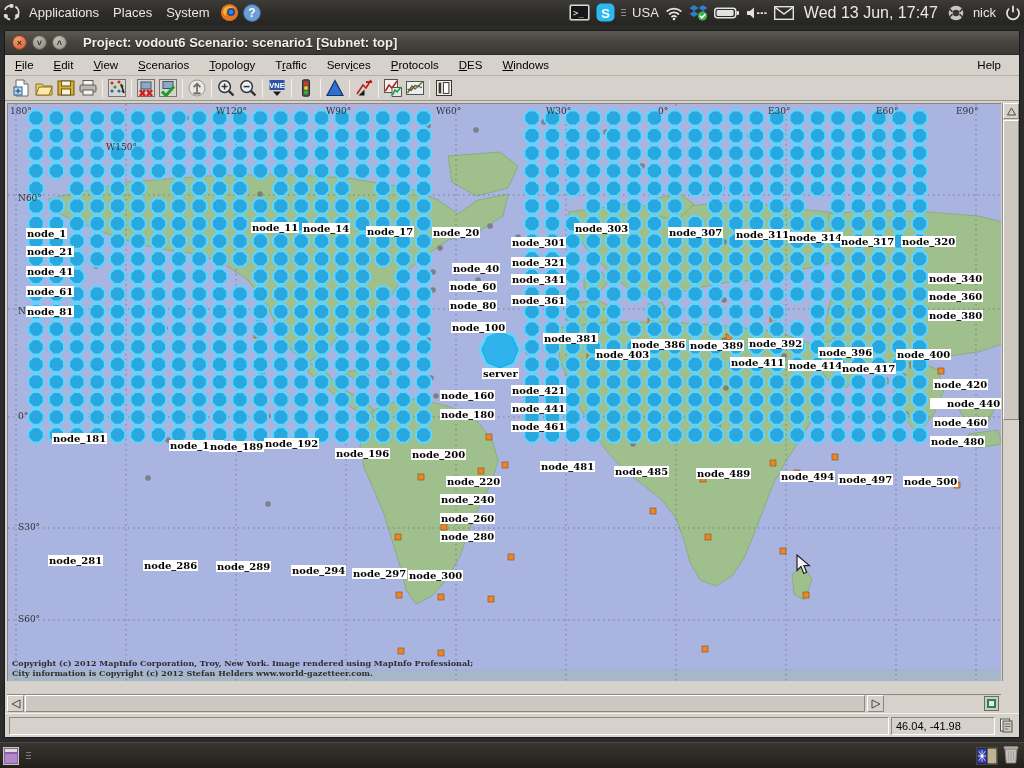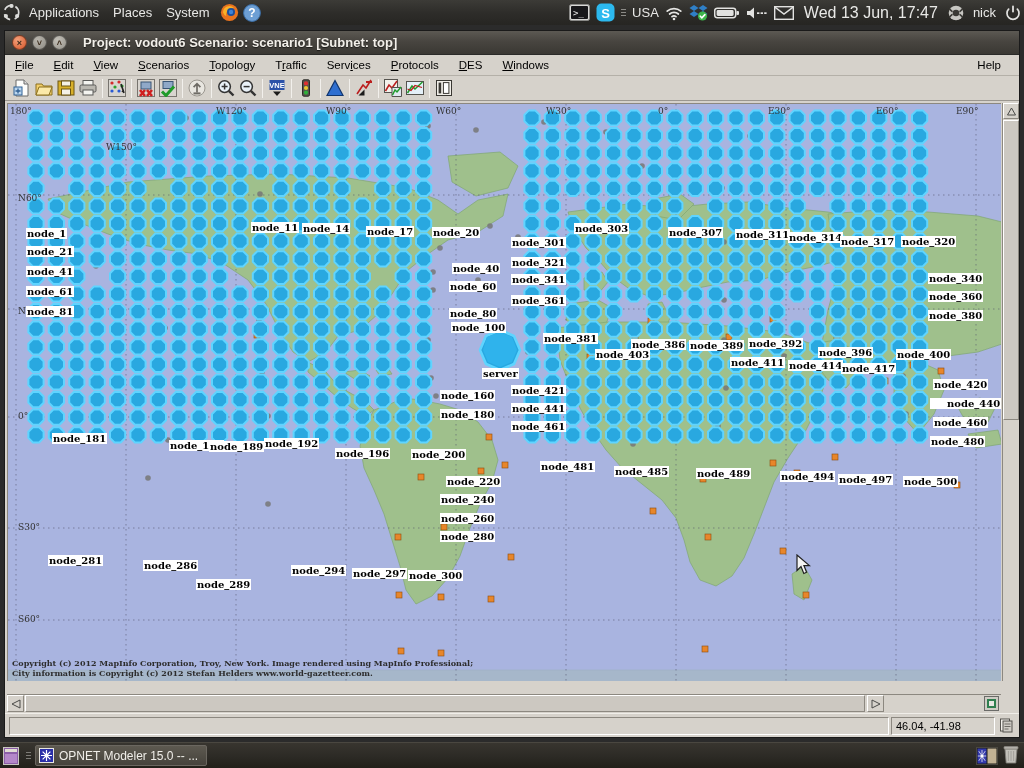--- a/index.html
+++ b/index.html
@@ -1434,38 +1434,38 @@
           <div class="nlabel" style="left: 18px; top: 142px;">node_21</div>
           <div class="nlabel" style="left: 18px; top: 162px;">node_41</div>
           <div class="nlabel" style="left: 18px; top: 182px;">node_61</div>
           <div class="nlabel" style="left: 18px; top: 202px;">node_81</div>
           <div class="nlabel" style="left: 243px; top: 118px;">node_11</div>
           <div class="nlabel" style="left: 294px; top: 119px;">node_14</div>
           <div class="nlabel" style="left: 358px; top: 122px;">node_17</div>
           <div class="nlabel" style="left: 424px; top: 123px;">node_20</div>
           <div class="nlabel" style="left: 444px; top: 159px;">node_40</div>
           <div class="nlabel" style="left: 441px; top: 177px;">node_60</div>
-          <div class="nlabel" style="left: 441px; top: 196px; margin-top: 8px;">node_80</div>
+          <div class="nlabel" style="left: 441px; top: 196px;">node_80</div>
           <div class="nlabel" style="left: 443px; top: 218px;">node_100</div>
           <div class="nlabel" style="left: 474px; top: 264px;">server</div>
           <div class="nlabel" style="left: 432px; top: 286px;">node_160</div>
           <div class="nlabel" style="left: 432px; top: 305px;">node_180</div>
           <div class="nlabel" style="left: 44px; top: 329px;">node_181</div>
           <div class="nlabel" style="left: 161px; top: 336px;">node_186</div>
           <div class="nlabel" style="left: 201px; top: 337px; text-align: right;">node_189</div>
           <div class="nlabel" style="left: 256px; top: 334px;">node_192</div>
           <div class="nlabel" style="left: 327px; top: 344px;">node_196</div>
           <div class="nlabel" style="left: 403px; top: 345px;">node_200</div>
           <div class="nlabel" style="left: 438px; top: 372px;">node_220</div>
           <div class="nlabel" style="left: 432px; top: 390px;">node_240</div>
           <div class="nlabel" style="left: 432px; top: 409px;">node_260</div>
           <div class="nlabel" style="left: 432px; top: 427px;">node_280</div>
           <div class="nlabel" style="left: 40px; top: 451px;">node_281</div>
           <div class="nlabel" style="left: 135px; top: 456px;">node_286</div>
-          <div class="nlabel" style="left: 188px; top: 457px; margin-top: 18px;">node_289</div>
+          <div class="nlabel" style="left: 208px; top: 457px;">node_289</div>
           <div class="nlabel" style="left: 283px; top: 461px;">node_294</div>
           <div class="nlabel" style="left: 344px; top: 464px;">node_297</div>
           <div class="nlabel" style="left: 400px; top: 466px;">node_300</div>
           <div class="nlabel" style="left: 503px; top: 133px;">node_301</div>
           <div class="nlabel" style="left: 566px; top: 119px;">node_303</div>
           <div class="nlabel" style="left: 660px; top: 123px;">node_307</div>
           <div class="nlabel" style="left: 727px; top: 125px;">node_311</div>
           <div class="nlabel" style="left: 780px; top: 128px;">node_314</div>
           <div class="nlabel" style="left: 832px; top: 132px;">node_317</div>
           <div class="nlabel" style="left: 893px; top: 132px;">node_320</div>
@@ -1567,32 +1567,20 @@
   <div class="tray-icon" style="margin-left:4px">
     <svg width="5" height="14" viewBox="0 0 5 14">
       <g fill="#7d7b76">
           <rect y="3" width="5" height="1"></rect>
           <rect y="6" width="5" height="1"></rect>
           <rect y="9" width="5" height="1"></rect>
         </g>
     </svg>
   </div>
 
-  <div class="task-btn">
-    <span class="app-sq">
-      <svg width="13" height="13" viewBox="0 0 13 13">
-        <rect width="13" height="13" fill="#2a2fa8"></rect>
-        <g stroke="#ffffff" stroke-width="1.2">
-          <path d="M6.5 1v11M1 6.5h11M2.6 2.6l7.8 7.8M10.4 2.6l-7.8 7.8"></path>
-        </g>
-        <circle cx="6.5" cy="6.5" r="2" fill="#ffffff"></circle>
-      </svg>
-    </span>
-    <span>OPNET Modeler 15.0 -- ...</span>
-  </div>
 
 
   <div id="taskbar-right">
     <div class="ws-box">
       <svg width="22" height="18" viewBox="0 0 22 18">
         <rect x="0.5" y="0.5" width="21" height="17" fill="#1d1c19" stroke="#4a4740"></rect>
         <rect x="1.5" y="1.5" width="9" height="15" fill="#3238ad"></rect>
         <g stroke="#d8d8e8" stroke-width="0.9">
           <path d="M6 3v12M1.8 9h8.4M2.8 4.2l6.4 9.6M9.2 4.2l-6.4 9.6"></path>
         </g>

